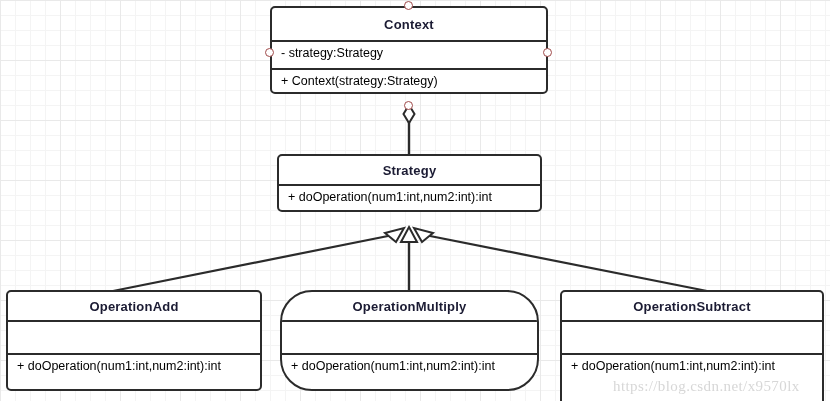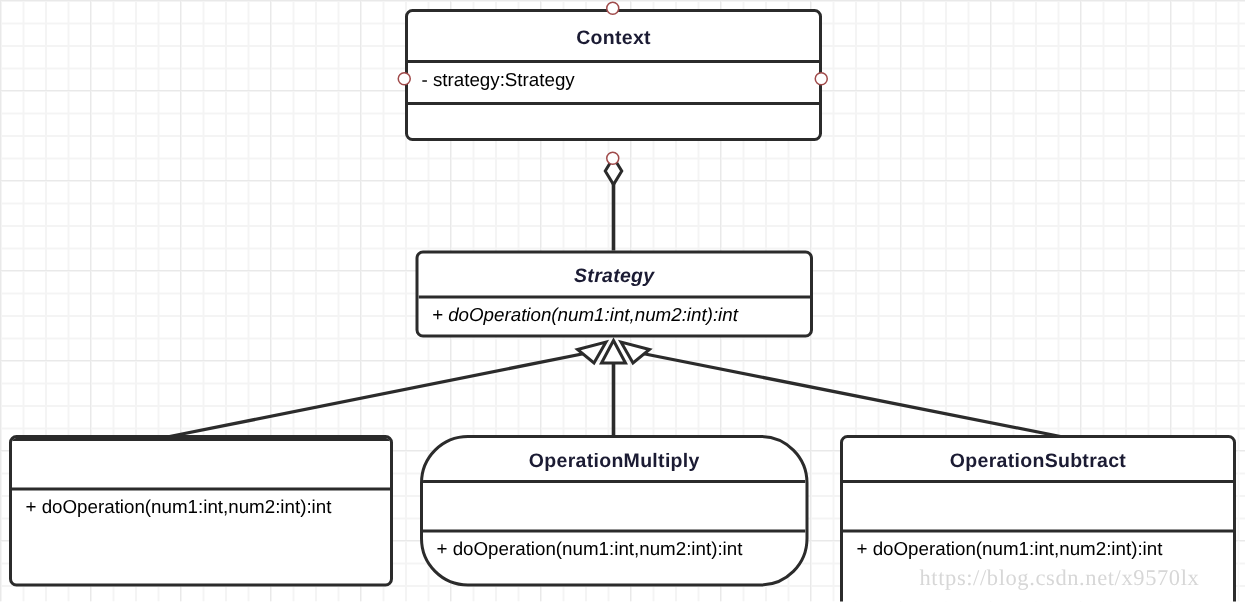--- a/index.html
+++ b/index.html
@@ -128,36 +128,38 @@
   </svg>
 
   <div class="uml-class" style="left:270px; top:6px; width:278px; height:88px;">
     <div class="uml-title" style="height:32px;">Context</div>
     <div class="uml-sep"></div>
     <div class="uml-compartment" style="height:26px;">
       <div class="member">- strategy:Strategy</div>
     </div>
     <div class="uml-sep"></div>
     <div class="uml-compartment" style="height:36px;">
+      <div class="member">+ Context(strategy:Strategy)</div>
     </div>
   </div>
   <div class="port" style="left:404px; top:1px;"></div>
   <div class="port" style="left:265px; top:48px;"></div>
   <div class="port" style="left:543px; top:48px;"></div>
   <div class="port" style="left:404px; top:101px;"></div>
 
-  <div class="uml-class" style="left:277px; top:167px; width:265px; height:58px;font-style:italic;">
+  <div class="uml-class" style="left:277px; top:154px; width:265px; height:58px;">
     <div class="uml-title" style="height:28px;">Strategy</div>
     <div class="uml-sep"></div>
     <div class="uml-compartment" style="height:28px;">
       <div class="member">+ doOperation(num1:int,num2:int):int</div>
     </div>
   </div>
 
   <div class="uml-class" style="left:6px; top:290px; width:256px; height:101px;">
+    <div class="uml-title" style="height:28px;">OperationAdd</div>
     <div class="uml-sep"></div>
     <div class="uml-compartment empty" style="height:31px;"></div>
     <div class="uml-sep"></div>
     <div class="uml-compartment" style="height:36px;">
       <div class="member">+ doOperation(num1:int,num2:int):int</div>
     </div>
   </div>
 
   <div class="uml-class" style="left:280px; top:290px; width:259px; height:101px;border-radius:32px;">
     <div class="uml-title" style="height:28px;">OperationMultiply</div>

